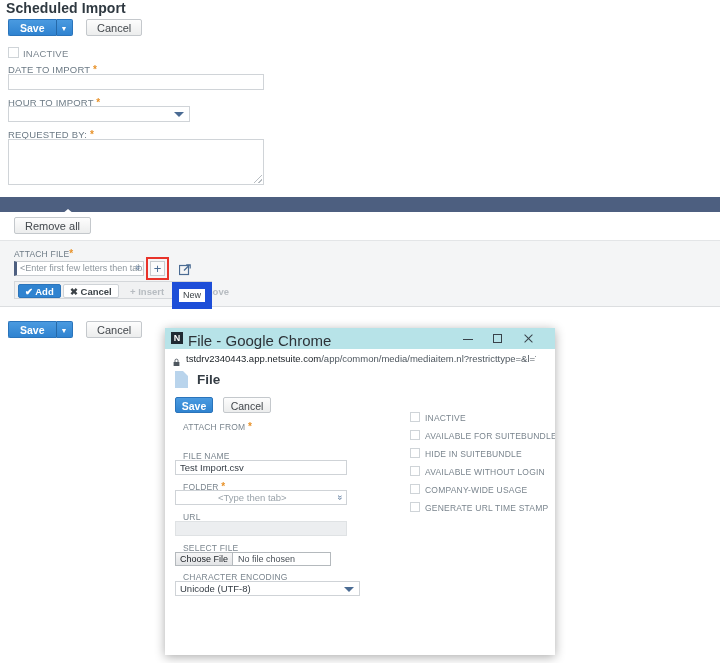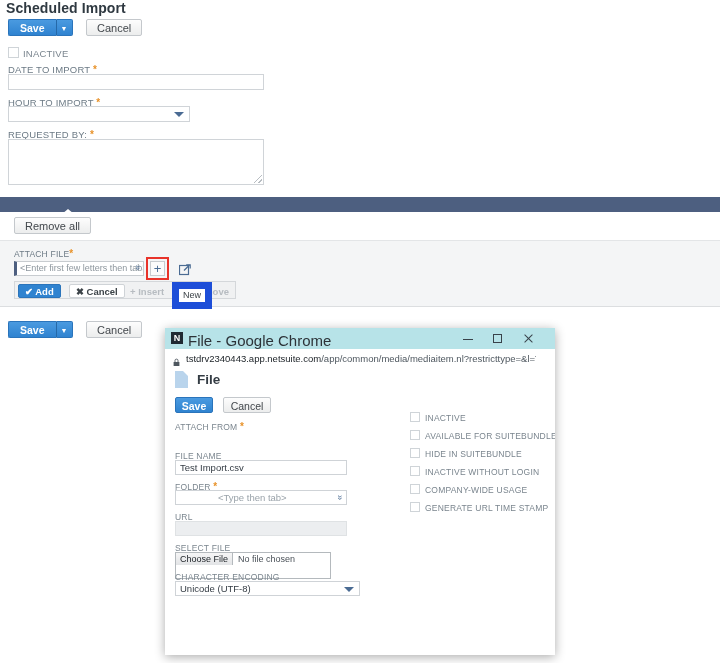--- a/index.html
+++ b/index.html
@@ -168,40 +168,40 @@
     position: absolute;
     left: 0; top: 240px;
     width: 720px; height: 65px;
     background: #f4f5f6;
     border-top: 1px solid #e3e5e7;
     border-bottom: 1px solid #dcdee0;
   }
   .sublist-toolbar {
     position: absolute;
     left: 14px; top: 281px;
-    width: 222px; height: 18px;
+    width: 198px; height: 18px;
     background: #f0f1f2;
     border: 1px solid #d4d7da;
     box-sizing: border-box;
   }
   .sbtn {
     position: absolute;
     top: 2px;
     height: 14px;
     line-height: 14px;
     font-size: 9.5px;
     font-weight: bold;
     box-sizing: border-box;
     border-radius: 2px;
     padding: 0 6px;
     white-space: nowrap;
     cursor: pointer;
   }
   .sbtn-add { left: 3px; background: #2f83d0; border: 1px solid #2a74bb; color: #fff; }
-  .sbtn-cancel { left: 48px; background: #ffffff; border: 1px solid #cfd3d7; color: #3c4348; margin-left: 6px; }
+  .sbtn-cancel { left: 48px; background: #ffffff; border: 1px solid #cfd3d7; color: #3c4348; }
   .sbtn-insert { left: 108px; color: #b7bcc1; border: 1px solid transparent; }
   .sbtn-remove { left: 170px; color: #b7bcc1; border: 1px solid transparent; }
 
   .lookup-input {
     position: absolute;
     left: 14px; top: 261px;
     width: 130px; height: 15px;
     background: #ffffff;
     border: 1px solid #c8ccd0;
     border-left: 3px solid #4d5f80;
@@ -395,20 +395,21 @@
     border: 1px solid #c4c8cc;
     color: #42474c;
   }
 
   .p-label {
     position: absolute;
     font-size: 8.5px;
     color: #7a858e;
     letter-spacing: .2px;
     white-space: nowrap;
+    margin-left: 8px;
   }
   .p-input {
     position: absolute;
     left: 10px;
     width: 172px; height: 15px;
     background: #ffffff;
     border: 1px solid #cfd3d7;
     box-sizing: border-box;
     font-size: 9.5px;
     color: #343c44;
@@ -431,21 +432,21 @@
     position: absolute;
     right: 4px; top: 2px;
     color: #4a6b93;
     font-size: 9px;
     line-height: 9px;
   }
 
   .file-picker {
     position: absolute;
     left: 10px;
-    width: 156px; height: 27px;
+    width: 156px; height: 14px;
     border: 1px solid #b4b9bd;
     background: #ffffff;
     box-sizing: border-box;
   }
   .choose-file {
     position: absolute;
     left: 0; top: 0;
     height: 12px;
     line-height: 12px;
     padding: 0 4px;
@@ -618,21 +619,21 @@
       <span class="p-chk" style="left:245px; top:46px;"></span>
       <span class="p-chk-label" style="left:260px; top:47px;">INACTIVE</span>
 
       <span class="p-chk" style="left:245px; top:64px;"></span>
       <span class="p-chk-label" style="left:260px; top:65px;">AVAILABLE FOR SUITEBUNDLES</span>
 
       <span class="p-chk" style="left:245px; top:82px;"></span>
       <span class="p-chk-label" style="left:260px; top:83px;">HIDE IN SUITEBUNDLE</span>
 
       <span class="p-chk" style="left:245px; top:100px;"></span>
-      <span class="p-chk-label" style="left:260px; top:101px;">INACTIVE WITHOUT LOGIN</span>
+      <span class="p-chk-label" style="left:260px; top:101px;">AVAILABLE WITHOUT LOGIN</span>
 
       <span class="p-chk" style="left:245px; top:118px;"></span>
       <span class="p-chk-label" style="left:260px; top:119px;">COMPANY-WIDE USAGE</span>
 
       <span class="p-chk" style="left:245px; top:136px;"></span>
       <span class="p-chk-label" style="left:260px; top:137px;">GENERATE URL TIME STAMP</span>
 
     </div>
   </div>
 

